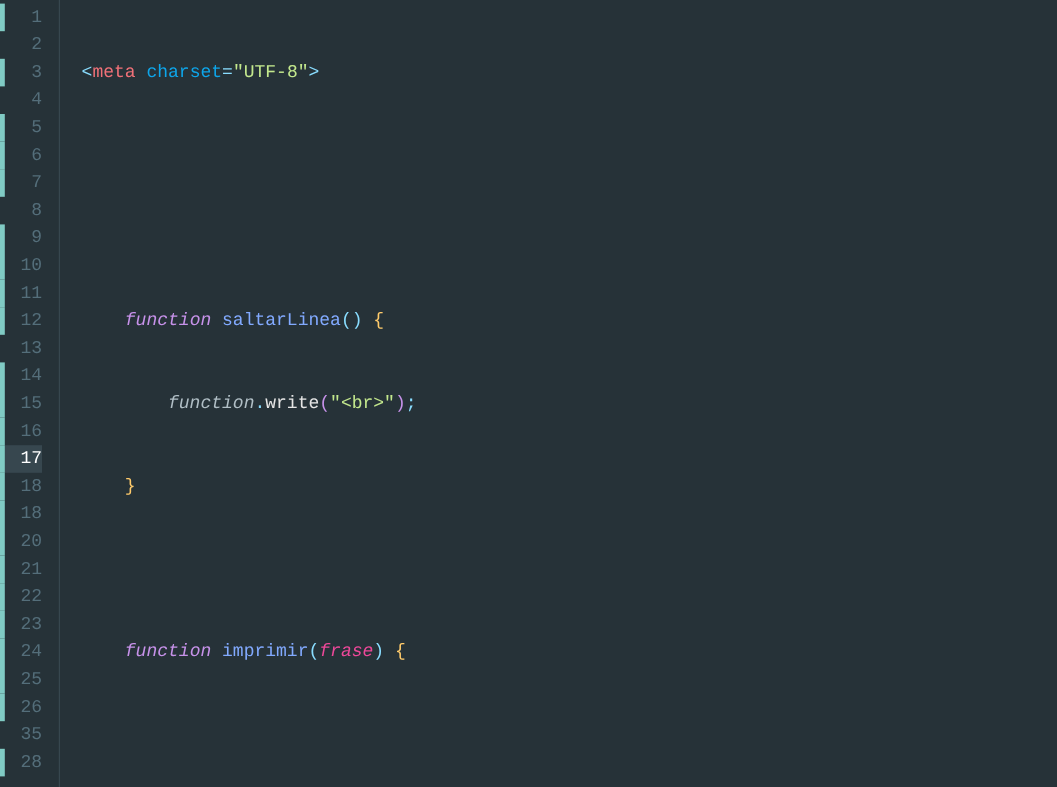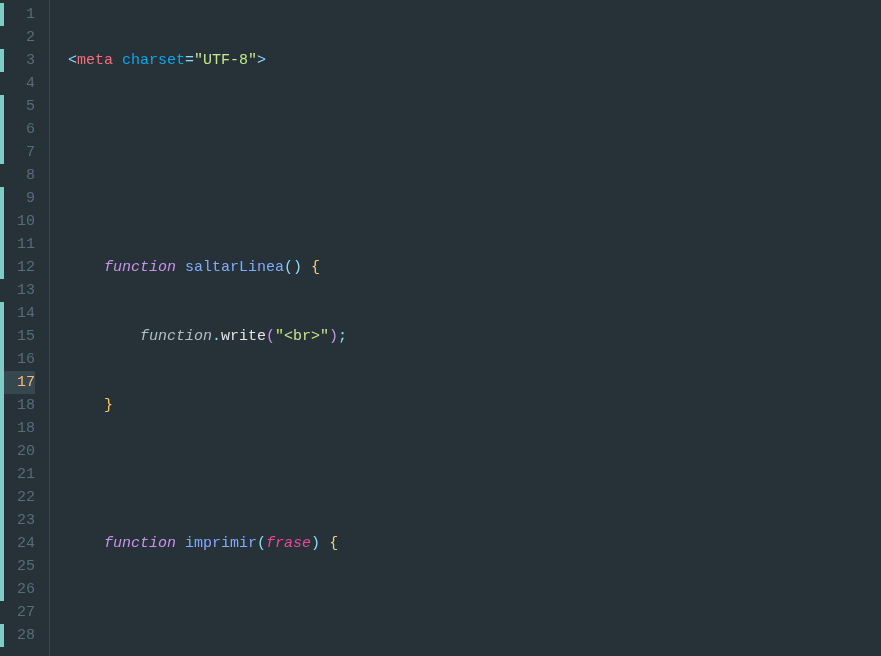--- a/index.html
+++ b/index.html
@@ -23,21 +23,21 @@
     padding: 3px 14px 0 0;
     user-select: none;
     min-width: 50px;
     border-right: 1px solid #37474f;
   }
   .gutter-line {
     height: 23px;
     position: relative;
   }
   .gutter-line.active {
-    color: #fdba74;
+    color: #ffffff;
     background: #37474f;
   }
   .gutter-line.modified::before {
     content: "";
     position: absolute;
     left: 0;
     top: 0;
     bottom: 0;
     width: 4px;
     background: #80cbc4;
@@ -92,21 +92,21 @@
       <div class="gutter-line modified active">17</div>
       <div class="gutter-line modified">18</div>
       <div class="gutter-line modified">18</div>
       <div class="gutter-line modified">20</div>
       <div class="gutter-line modified">21</div>
       <div class="gutter-line modified">22</div>
       <div class="gutter-line modified">23</div>
       <div class="gutter-line modified">24</div>
       <div class="gutter-line modified">25</div>
       <div class="gutter-line modified">26</div>
-      <div class="gutter-line">27</div>
+      <div class="gutter-line">35</div>
       <div class="gutter-line modified">28</div>
     </div>
   <div class="code">
     <div class="code-line"><span class="angle">&lt;</span><span class="tag">meta</span> <span class="attr">charset</span><span class="op">=</span><span class="string">"UTF-8"</span><span class="angle">&gt;</span></div>
     <div class="code-line"></div>
     <div class="code-line"></div>
     <div class="code-line">    <span class="keyword">function</span> <span class="fnname">saltarLinea</span><span class="paren3">()</span> <span class="brace">{</span></div>
     <div class="code-line">        <span class="obj">function</span><span class="punct">.</span><span class="fncall">write</span><span class="paren2">(</span><span class="string">"&lt;br&gt;"</span><span class="paren2">)</span><span class="semi">;</span></div>
     <div class="code-line">    <span class="brace">}</span></div>
     <div class="code-line"></div>

